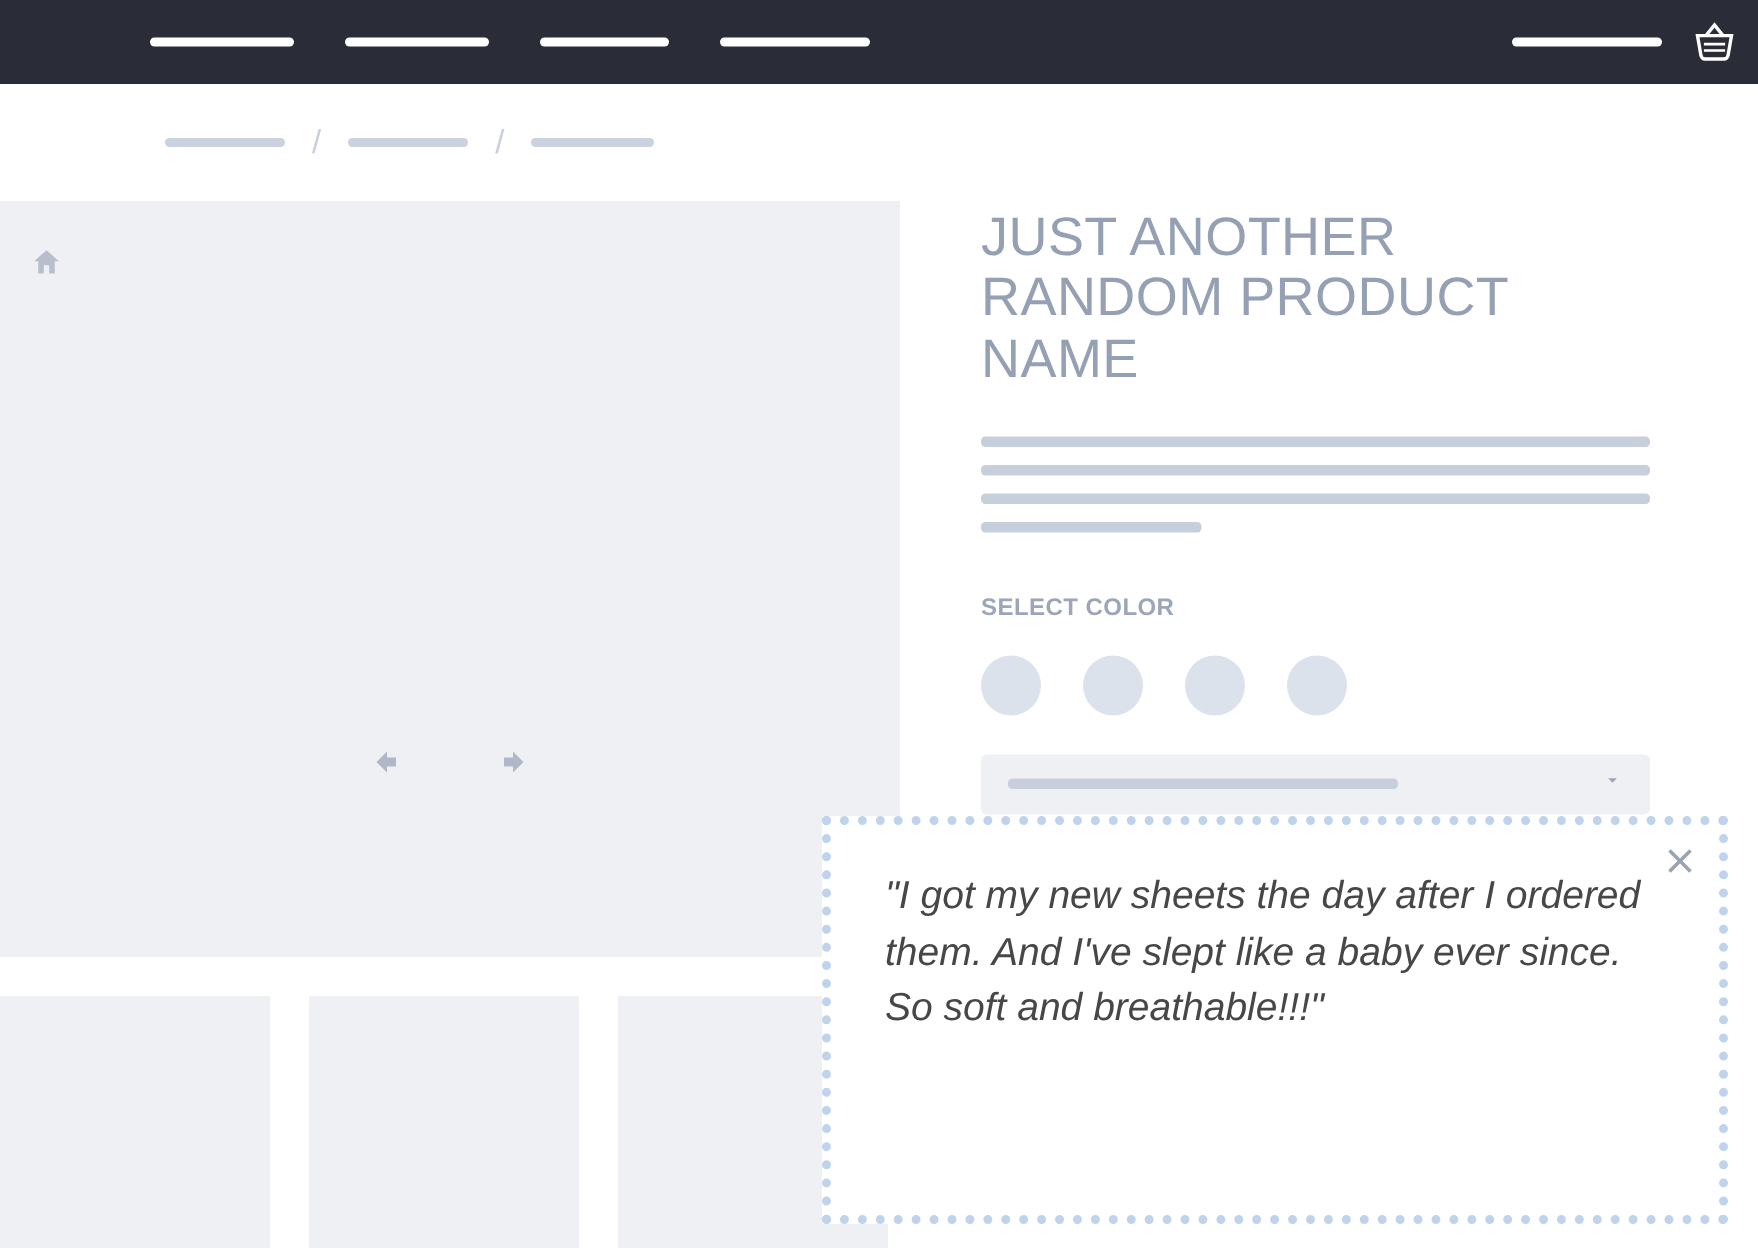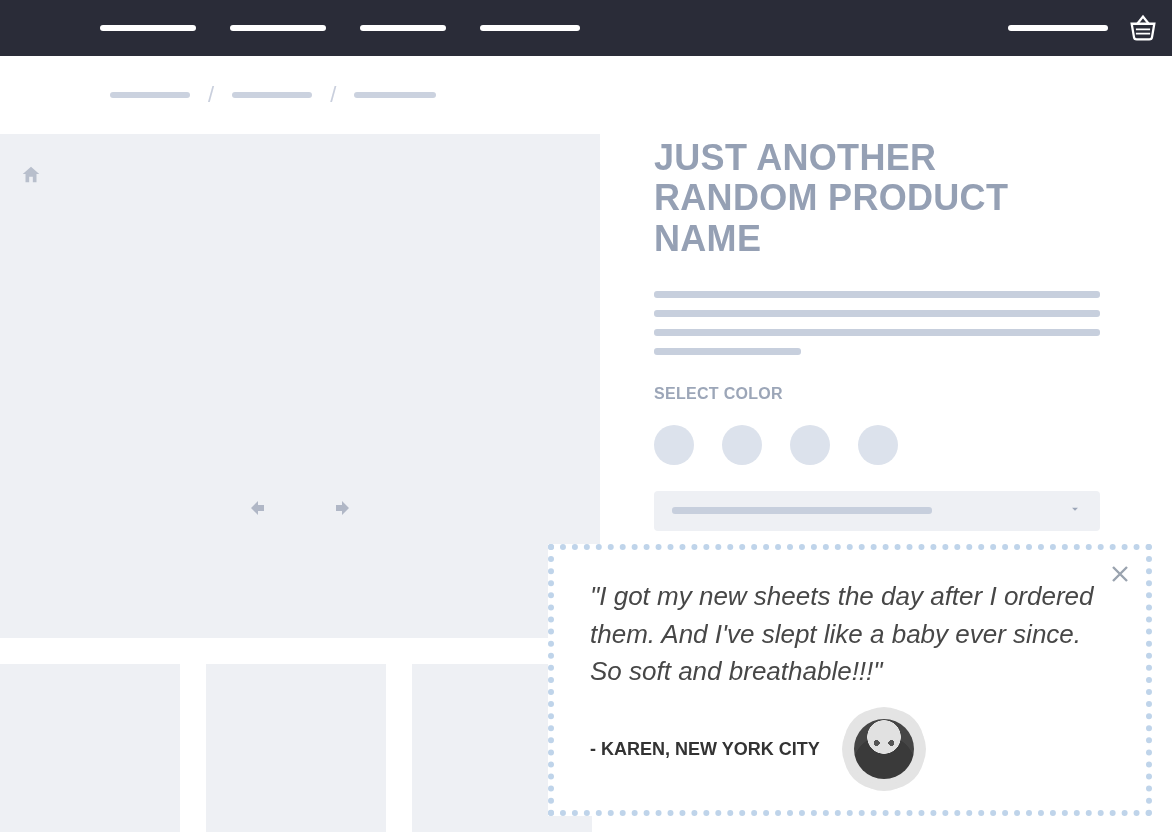--- a/index.html
+++ b/index.html
@@ -29,25 +29,25 @@
   .home-icon{position:absolute;top:30px;left:20px;color:#B8BFCC;}
   .home-icon svg{width:22px;height:22px;display:block;}
   .gal-arrows{position:absolute;bottom:118px;left:0;width:100%;display:flex;justify-content:center;gap:64px;color:#B0B7C6;}
   .gal-arrows svg{width:24px;height:24px;display:block;}
   
   .thumbs{display:flex;gap:26px;margin-top:26px;}
   .thumb{width:180px;height:180px;background:#EEF0F4;}
   .thumb.first{width:180px;margin-left:0;}
   .thumbs{margin-left:0;}
   
-  .product-title{color:#95A0B4;font-weight:700;font-size:36px;line-height:1.12;letter-spacing:.3px;margin-top:4px;}
+  .product-title{color:#95A0B4;font-weight:400;font-size:36px;line-height:1.12;letter-spacing:.3px;margin-top:4px;}
   .desc-block{margin-top:32px;}
   .desc-line{height:7px;background:#C7CFDD;border-radius:3px;margin-bottom:12px;}
   .desc-line.l1{width:100%;} .desc-line.l2{width:100%;} .desc-line.l3{width:100%;} .desc-line.l4{width:33%;}
-  .label{color:#9CA6B8;font-weight:600;font-size:16px;letter-spacing:.3px;margin-top:30px;}
+  .label{color:#9CA6B8;font-weight:600;font-size:16px;letter-spacing:.3px;margin-top:42px;}
   .swatches{display:flex;gap:28px;margin-top:22px;}
   .swatch{width:40px;height:40px;border-radius:50%;background:#DCE2EC;}
   .select-box{margin-top:26px;width:100%;height:40px;background:#EEF0F4;border-radius:4px;display:flex;align-items:center;justify-content:space-between;padding:0 18px;}
   .select-line{height:7px;width:260px;background:#C7CFDD;border-radius:3px;}
   .chev{color:#9CA6B8;}
   .cta{margin-top:28px;width:100%;height:48px;background:#B7C2D6;border-radius:4px;}
   
   .popup{
     position:absolute; right:20px; bottom:16px; width:604px; height:272px;
     background:#fff; border:6px dotted #BFD4EA; padding:28px 36px 18px 36px;
@@ -188,20 +188,13 @@
   </div>
 </div>
 
 <div class="popup">
   <div class="close">
     <svg viewBox="0 0 24 24" stroke="#9AA3AF" stroke-width="2.4" fill="none">
         <path d="M5 5l14 14M19 5L5 19"></path>
       </svg>
   </div>
   <div class="quote" data-bind="popup.quote">"I got my new sheets the day after I ordered them. And I've slept like a baby ever since. So soft and breathable!!!"</div>
-  <div class="popup-footer">
-    <div class="attrib" data-bind="popup.attribution">- KAREN, NEW YORK CITY</div>
-    <div class="avatar-wrap">
-      <div class="avatar-scallop"></div>
-      <div class="avatar-face"></div>
-    </div>
-  </div>
 </div>
 
 </body></html>

